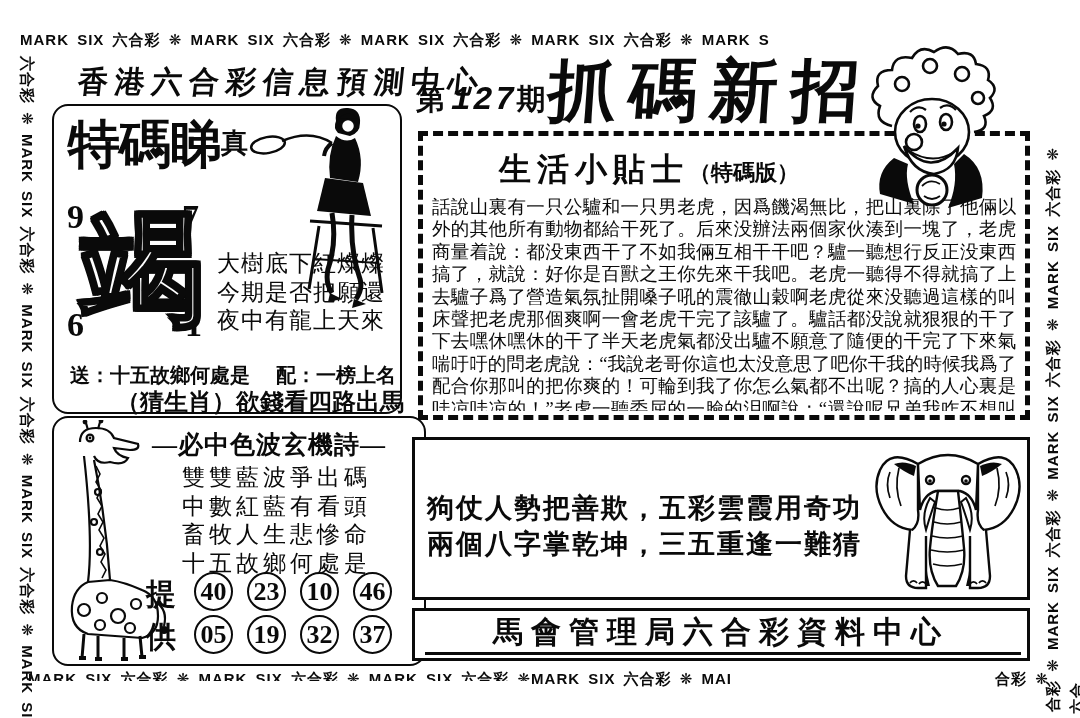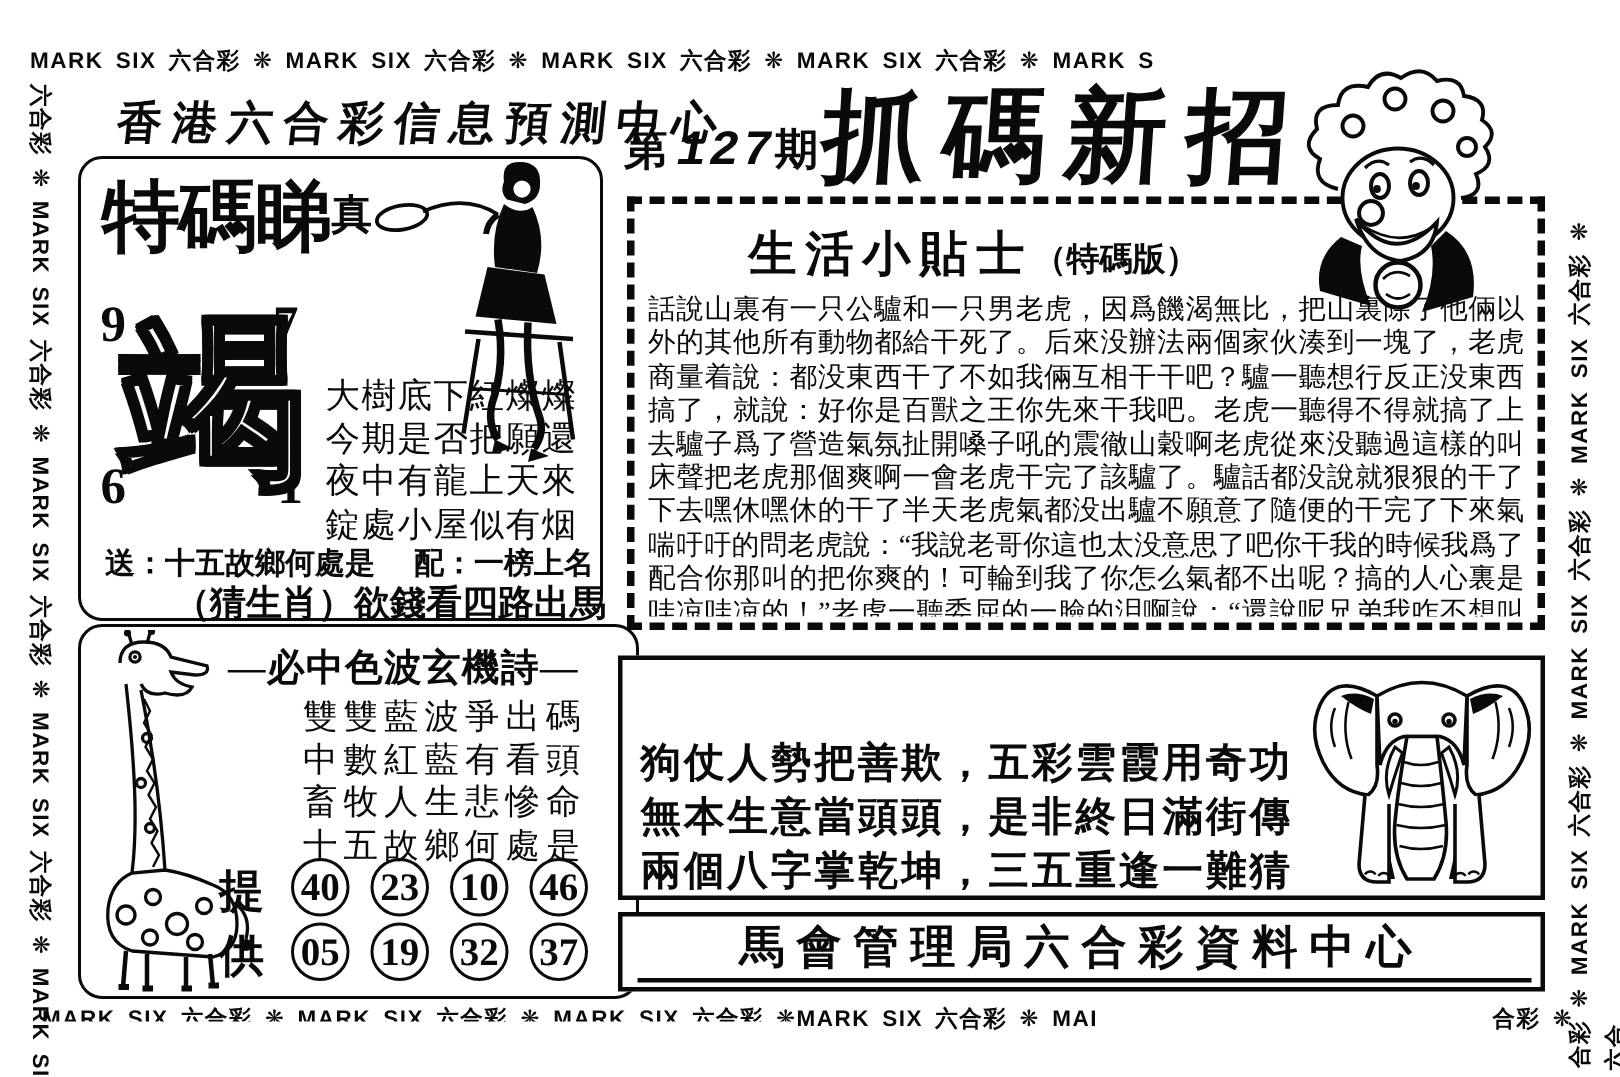--- a/index.html
+++ b/index.html
@@ -37,21 +37,21 @@
   .big-char{
     position:absolute;left:28px;top:104px;font-size:122px;font-weight:bold;line-height:1;
     color:#fff;-webkit-text-stroke:3px #0a0a0a;
     text-shadow:-2px -2px 0 #0a0a0a,2px -2px 0 #0a0a0a,-2px 2px 0 #0a0a0a,2px 2px 0 #0a0a0a,0 -2px 0 #0a0a0a,0 2px 0 #0a0a0a,-2px 0 0 #0a0a0a,2px 0 0 #0a0a0a;
   }
   .sp-poem{position:absolute;left:163px;top:144px;font-size:23px;line-height:28.5px;letter-spacing:1px;white-space:nowrap;}
   .sp-send{position:absolute;left:16px;top:256px;font-size:20px;font-weight:bold;white-space:nowrap;}
   .sp-send .gap{display:inline-block;width:26px;}
   .sp-hint{position:absolute;left:62px;top:280px;font-size:24px;font-weight:bold;white-space:nowrap;}
   .cp-title{position:absolute;left:98px;top:10px;font-size:25px;font-weight:bold;letter-spacing:1px;white-space:nowrap;}
-  .cp-poem{position:absolute;left:128px;top:46px;font-size:23px;line-height:28.5px;letter-spacing:4px;white-space:nowrap;margin-left:20px;}
+  .cp-poem{position:absolute;left:128px;top:46px;font-size:23px;line-height:28.5px;letter-spacing:4px;white-space:nowrap;}
   .provide{position:absolute;font-size:30px;font-weight:bold;}
   .prov-top{left:92px;top:156px;} .prov-bottom{left:92px;top:199px;}
   .ball-row{position:absolute;left:140px;white-space:nowrap;}
   .row1{top:154px;} .row2{top:197px;}
   .ball{
     display:inline-block;width:35px;height:35px;border:2.5px solid #0a0a0a;border-radius:50%;
     font-size:26px;font-weight:bold;text-align:center;line-height:35px;margin-right:14px;
   }
   
   .issue{position:absolute;left:416px;top:80px;white-space:nowrap;}
@@ -106,21 +106,20 @@
   </div>
   <div class="corner-num n9">9</div>
   <div class="corner-num n7">7</div>
   <div class="corner-num n6">6</div>
   <div class="corner-num n1">1</div>
   <div class="big-char">竭</div>
   <div class="sp-poem">
     <div>大樹底下紅燦燦</div>
     <div>今期是否把願還</div>
     <div>夜中有龍上天來</div>
-    <div>錠處小屋似有烟</div>
   </div>
   <div class="sp-send">
     <span>送：十五故鄉何處是</span><span class="gap"></span><span>配：一榜上名</span>
   </div>
   <div class="sp-hint">（猜生肖）欲錢看四路出馬</div>
 </div>
 
 <div class="illus woman">
   <svg width="165" height="245" viewBox="0 0 165 245" fill="none" stroke="#0a0a0a">
     <ellipse cx="28" cy="42" rx="17" ry="8" stroke-width="2.5" transform="rotate(-10 28 42)"></ellipse>
@@ -217,21 +216,20 @@
     <path d="M36,118 Q18,132 22,154 L56,164 Q46,140 50,124 Z" fill="#0a0a0a" stroke="none"></path>
     <path d="M106,114 Q128,128 124,158 L90,168 Q100,144 96,124 Z" fill="#0a0a0a" stroke="none"></path>
     <circle cx="74" cy="150" r="15" fill="#fff" stroke-width="3"></circle>
     <path d="M64,146 q8,-8 18,-2 M66,156 q8,6 16,0" stroke-width="1.8"></path>
   </svg>
 </div>
 
 <div class="box-pioneer">
   <div class="pio-lines">
     <div>狗仗人勢把善欺，五彩雲霞用奇功</div>
-    <div>無本生意當頭頭，是非終日滿街傳</div>
     <div>兩個八字掌乾坤，三五重逢一難猜</div>
   </div>
 </div>
 
 <div class="illus elephant">
   <svg width="152" height="160" viewBox="0 0 152 160" fill="none" stroke="#0a0a0a" stroke-width="2.4">
     <path d="M46,28 Q18,12 8,34 Q0,52 10,72 Q20,92 40,94 Q48,88 46,74 Z" fill="#fff"></path>
     <path d="M106,28 Q134,12 144,34 Q152,52 142,72 Q132,92 112,94 Q104,88 106,74 Z" fill="#fff"></path>
     <path d="M18,36 Q13,48 18,62 M27,32 Q22,52 29,70" stroke-width="1.7"></path>
     <path d="M134,36 Q139,48 134,62 M125,32 Q130,52 123,70" stroke-width="1.7"></path>

